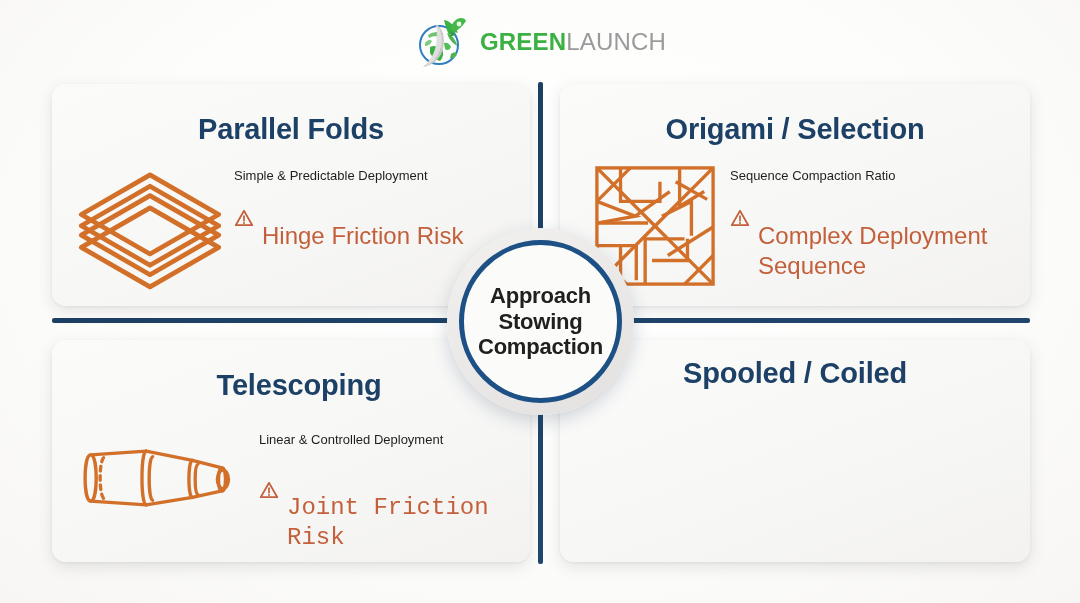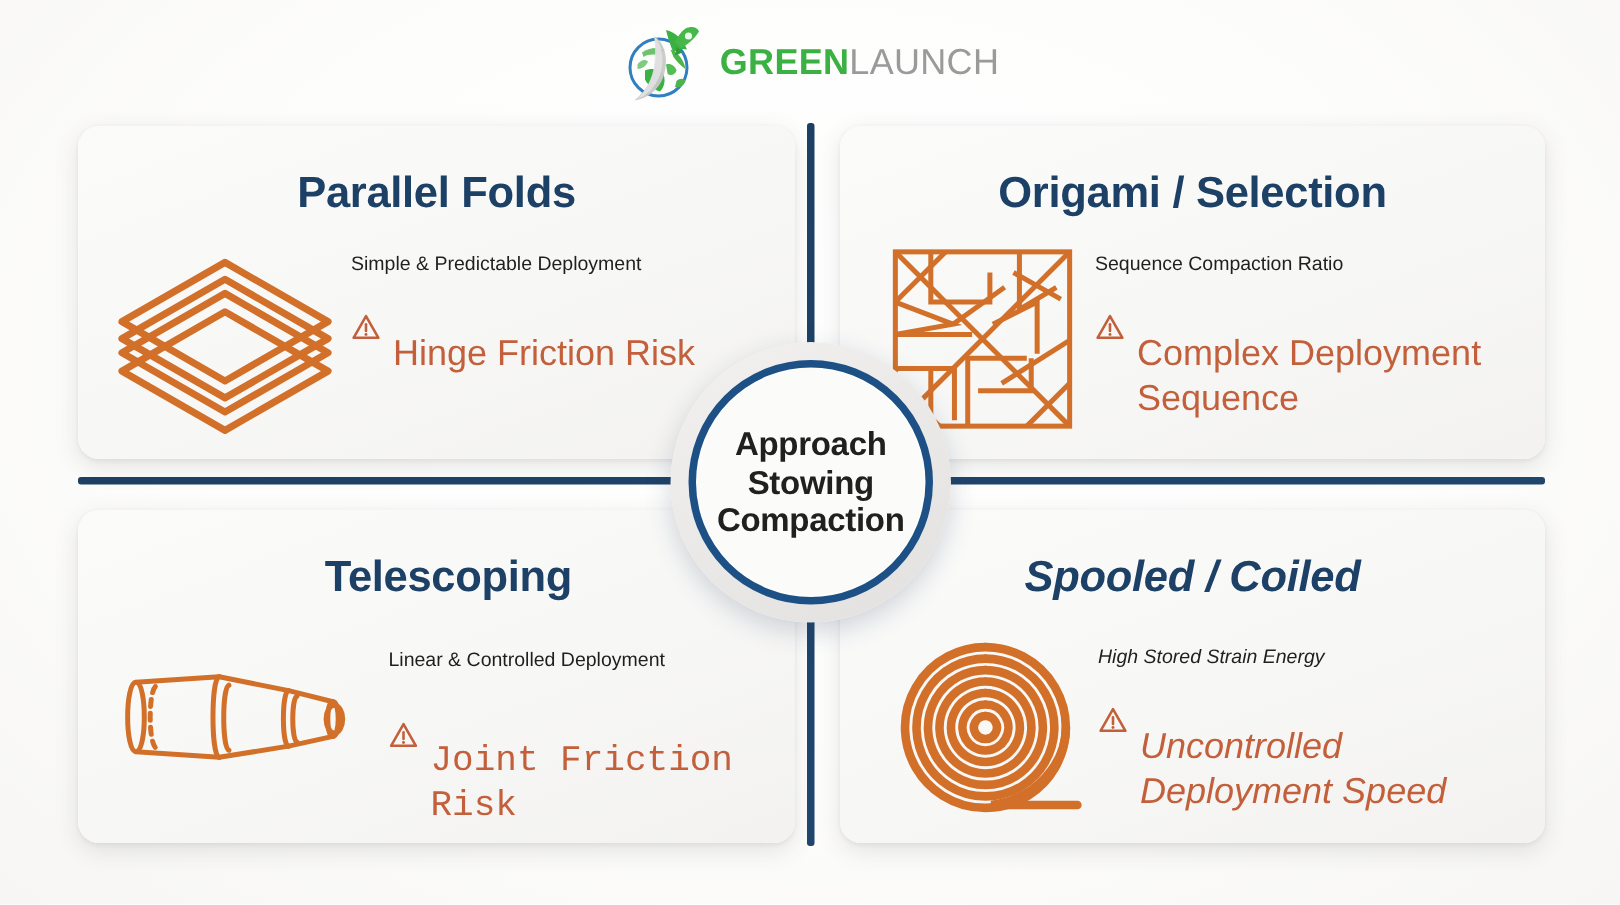--- a/index.html
+++ b/index.html
@@ -86,21 +86,21 @@
   }
 
   
   .quad {
     position: absolute;
     box-sizing: border-box;
   }
   .q-tl { left: 52px;  top: 84px;  width: 478px; height: 222px; }
   .q-tr { left: 560px; top: 84px;  width: 470px; height: 222px; }
   .q-bl { left: 60px;  top: 340px; width: 478px; height: 222px; }
-  .q-br { left: 560px; top: 340px; width: 470px; height: 222px; font-style: italic; }
+  .q-br { left: 560px; top: 328px; width: 470px; height: 222px; }
 
   .q-title {
     text-align: center;
     color: #1d4066;
     font-size: 29px;
     font-weight: 700;
     letter-spacing: -0.2px;
     margin-top: 30px;
     line-height: 1.1;
   }
@@ -328,57 +328,20 @@
             </svg>
           </span>
           <span class="q-risk-text">Joint Friction Risk</span>
         </div>
       </div>
     </div>
   </div>
 
   <div class="quad q-br">
     <div class="q-title">Spooled / Coiled</div>
-    <div class="q-body">
-      <div class="q-icon">
-        <svg viewBox="0 0 140 140" width="134" height="134" aria-hidden="true">
-          <g fill="none" stroke="#d2702a" stroke-width="6" stroke-linecap="round">
-            <path d="M70 70
-                     m0 -8
-                     a8 8 0 1 1 -0.1 0
-                     M70 54
-                     a16 16 0 1 1 -0.1 0
-                     M70 46
-                     a24 24 0 1 1 -0.1 0
-                     M70 38
-                     a32 32 0 1 1 -0.1 0
-                     M70 30
-                     a40 40 0 1 1 -0.1 0
-                     M70 22
-                     a48 48 0 1 1 -0.1 0
-                     M70 14
-                     a56 56 0 1 1 -0.1 0"></path>
-            <path d="M126 70 C126 95, 105 120, 74 124 L134 124"></path>
-          </g>
-        </svg>
-      </div>
-      <div class="q-texts">
-        <div class="q-benefit">High Stored Strain Energy</div>
-        <div class="q-risk">
-          <span class="warn-icon">
-            <svg viewBox="0 0 22 20" width="20" height="18" aria-hidden="true">
-              <path d="M11 2 L20.2 18 L1.8 18 Z" fill="none" stroke="#c3603b" stroke-width="1.9" stroke-linejoin="round"></path>
-              <line x1="11" y1="8" x2="11" y2="13" stroke="#c3603b" stroke-width="1.9" stroke-linecap="round"></line>
-              <circle cx="11" cy="15.6" r="1.1" fill="#c3603b"></circle>
-            </svg>
-          </span>
-          <span class="q-risk-text">Uncontrolled Deployment Speed</span>
-        </div>
-      </div>
-    </div>
   </div>
 
   <div class="hub">
     <div class="hub-inner">
       <div class="hub-text">
         <div>Approach</div>
         <div>Stowing</div>
         <div>Compaction</div>
       </div>
     </div>

